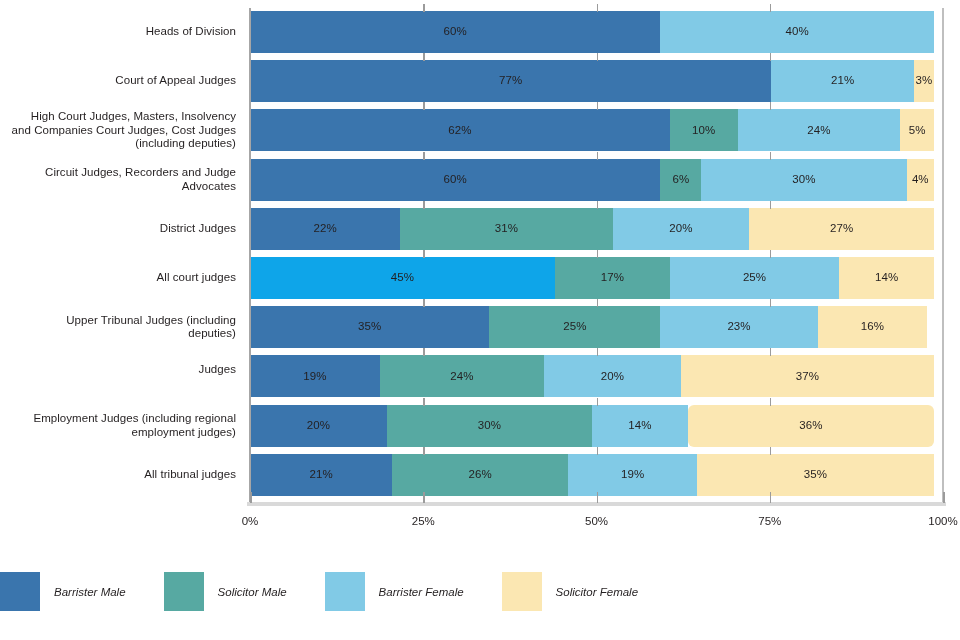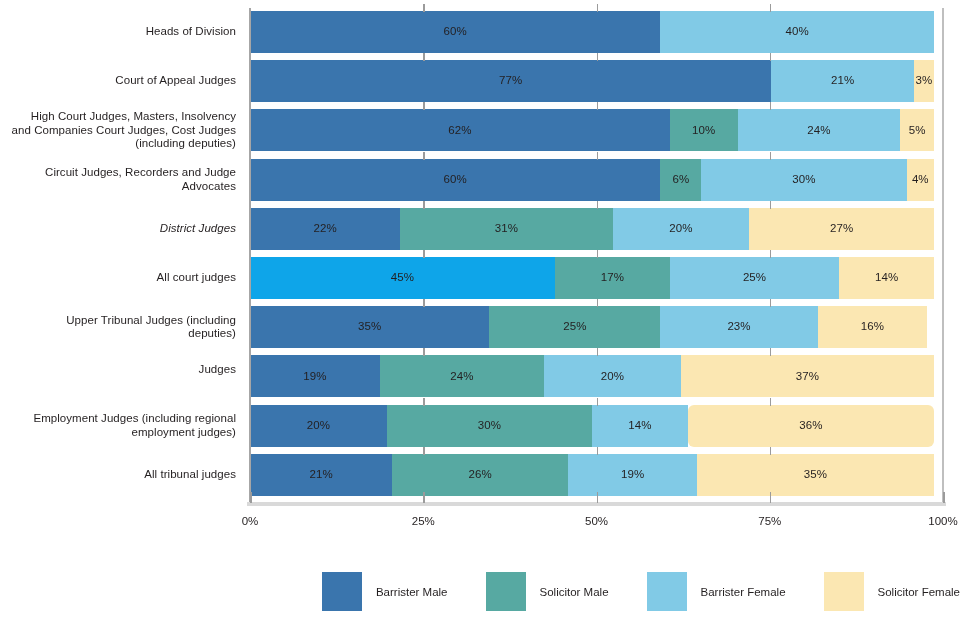--- a/index.html
+++ b/index.html
@@ -129,22 +129,23 @@
   }
 
   
   .legend {
     position: absolute;
     left: 0;
     top: 572px;
     width: 960px;
     display: flex;
     flex-direction: row;
-    justify-content: flex-end;
+    justify-content: flex-start;
     align-items: center;
+    font-style: italic;
   }
   .legend-item {
     display: flex;
     flex-direction: row;
     align-items: center;
   }
   .legend-swatch {
     width: 40px;
     height: 39px;
     flex: 0 0 auto;
@@ -172,21 +173,21 @@
       </div>
       <div class="cat-label" style="top: 102px;">
         <span>High Court Judges, Masters, Insolvency</span>
         <span>and Companies Court Judges, Cost Judges</span>
         <span>(including deputies)</span>
       </div>
       <div class="cat-label" style="top: 158px;">
         <span>Circuit Judges, Recorders and Judge</span>
         <span>Advocates</span>
       </div>
-      <div class="cat-label" style="top: 214px; font-style: italic;">
+      <div class="cat-label" style="top: 214px;">
         <span>District Judges</span>
       </div>
       <div class="cat-label" style="top: 263.2px;">
         <span>All court judges</span>
       </div>
       <div class="cat-label" style="top: 305.6px;">
         <span>Upper Tribunal Judges (including</span>
         <span>deputies)</span>
       </div>
       <div class="cat-label" style="top: 354.8px;">

